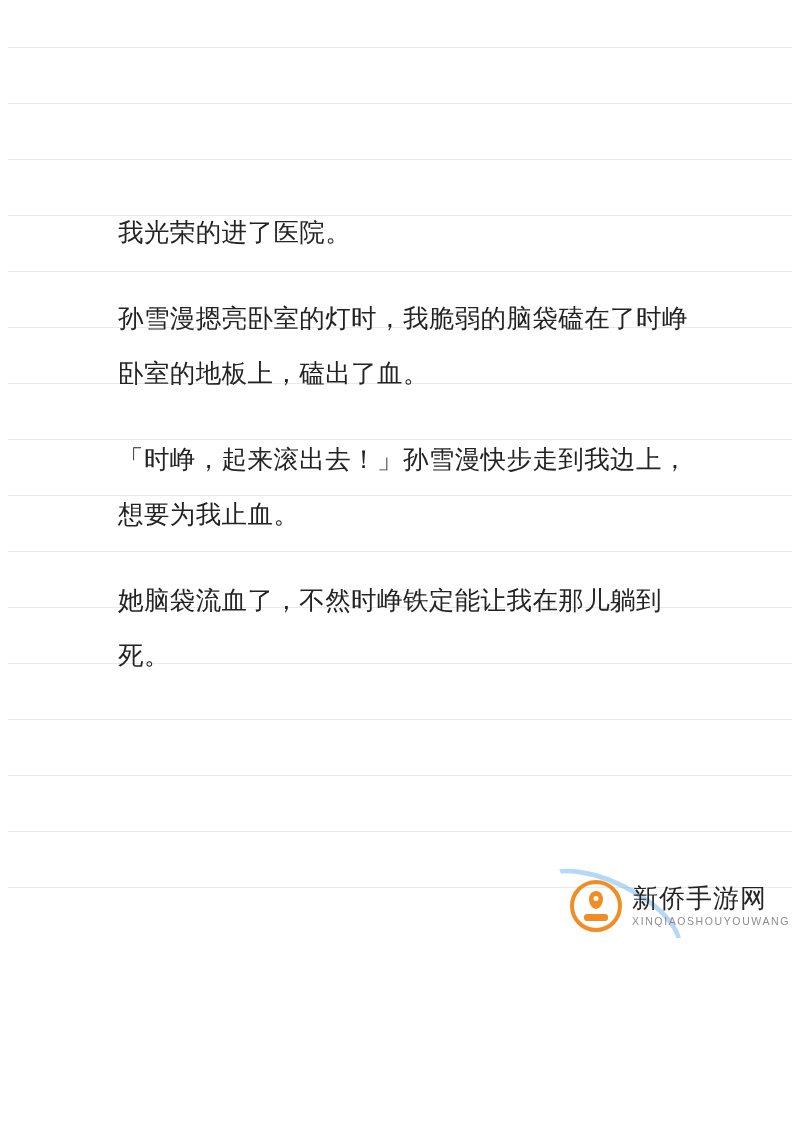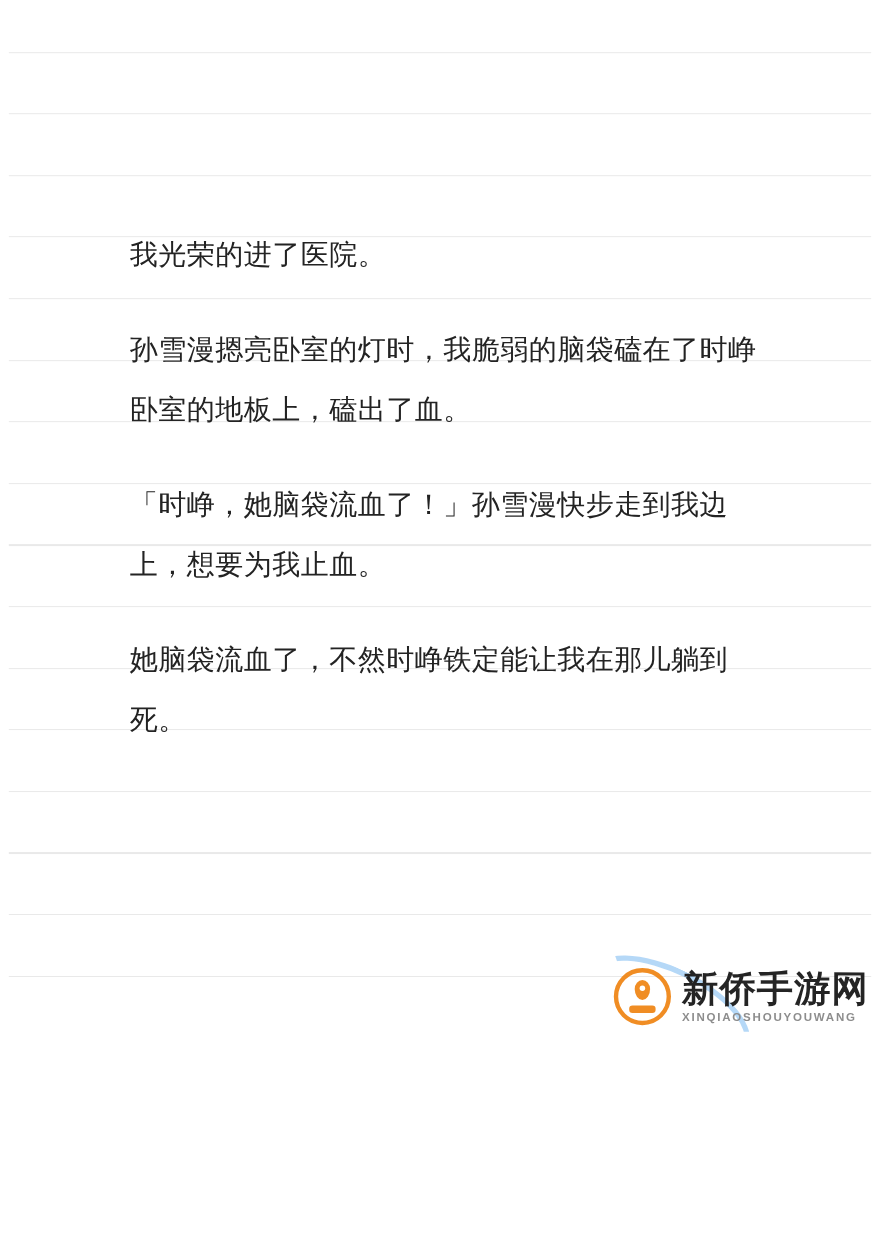--- a/index.html
+++ b/index.html
@@ -143,33 +143,32 @@
     height: 7px;
     background: #f08a1d;
     border-radius: 3px;
   }
   .wm-text {
     display: flex;
     flex-direction: column;
     line-height: 1;
   }
   .wm-title {
-    font-size: 33px;
+    font-size: 26px;
     color: #1d1d1d;
     font-family: "DejaVu Sans", sans-serif;
-    font-weight: 700;
+    font-weight: 400;
     letter-spacing: 1px;
   }
   .wm-sub {
     margin-top: 5px;
     font-size: 10.5px;
     color: #8a8a8a;
     letter-spacing: 1.6px;
     font-family: "Liberation Sans", sans-serif;
-    font-weight: bold;
   }
   .wm-swoosh {
     position: absolute;
     right: 112px;
     bottom: -16px;
     width: 150px;
     height: 64px;
     border-radius: 50%;
     border: 5px solid rgba(120,185,240,0.55);
     border-left-color: transparent;
@@ -183,21 +182,21 @@
 
 <div class="page">
 
   <div class="rules"></div>
   <div class="side-margin-left"></div>
   <div class="side-margin-right"></div>
 
   <div class="content">
     <p class="para">我光荣的进了医院。</p>
     <p class="para">孙雪漫摁亮卧室的灯时，我脆弱的脑袋磕在了时峥卧室的地板上，磕出了血。</p>
-    <p class="para">「时峥，她脑袋流血了！」孙雪漫快步走到我边上，想要为我止血。</p>
+    <p class="para">「时峥，起来滚出去！」孙雪漫快步走到我边上，想要为我止血。</p>
     <p class="para">她脑袋流血了，不然时峥铁定能让我在那儿躺到死。</p>
   </div>
 
   <div class="page-number">2</div>
 
   <div class="wm-swoosh"></div>
 
   <div class="watermark">
     <div class="wm-badge">
       <div class="ring"></div>

